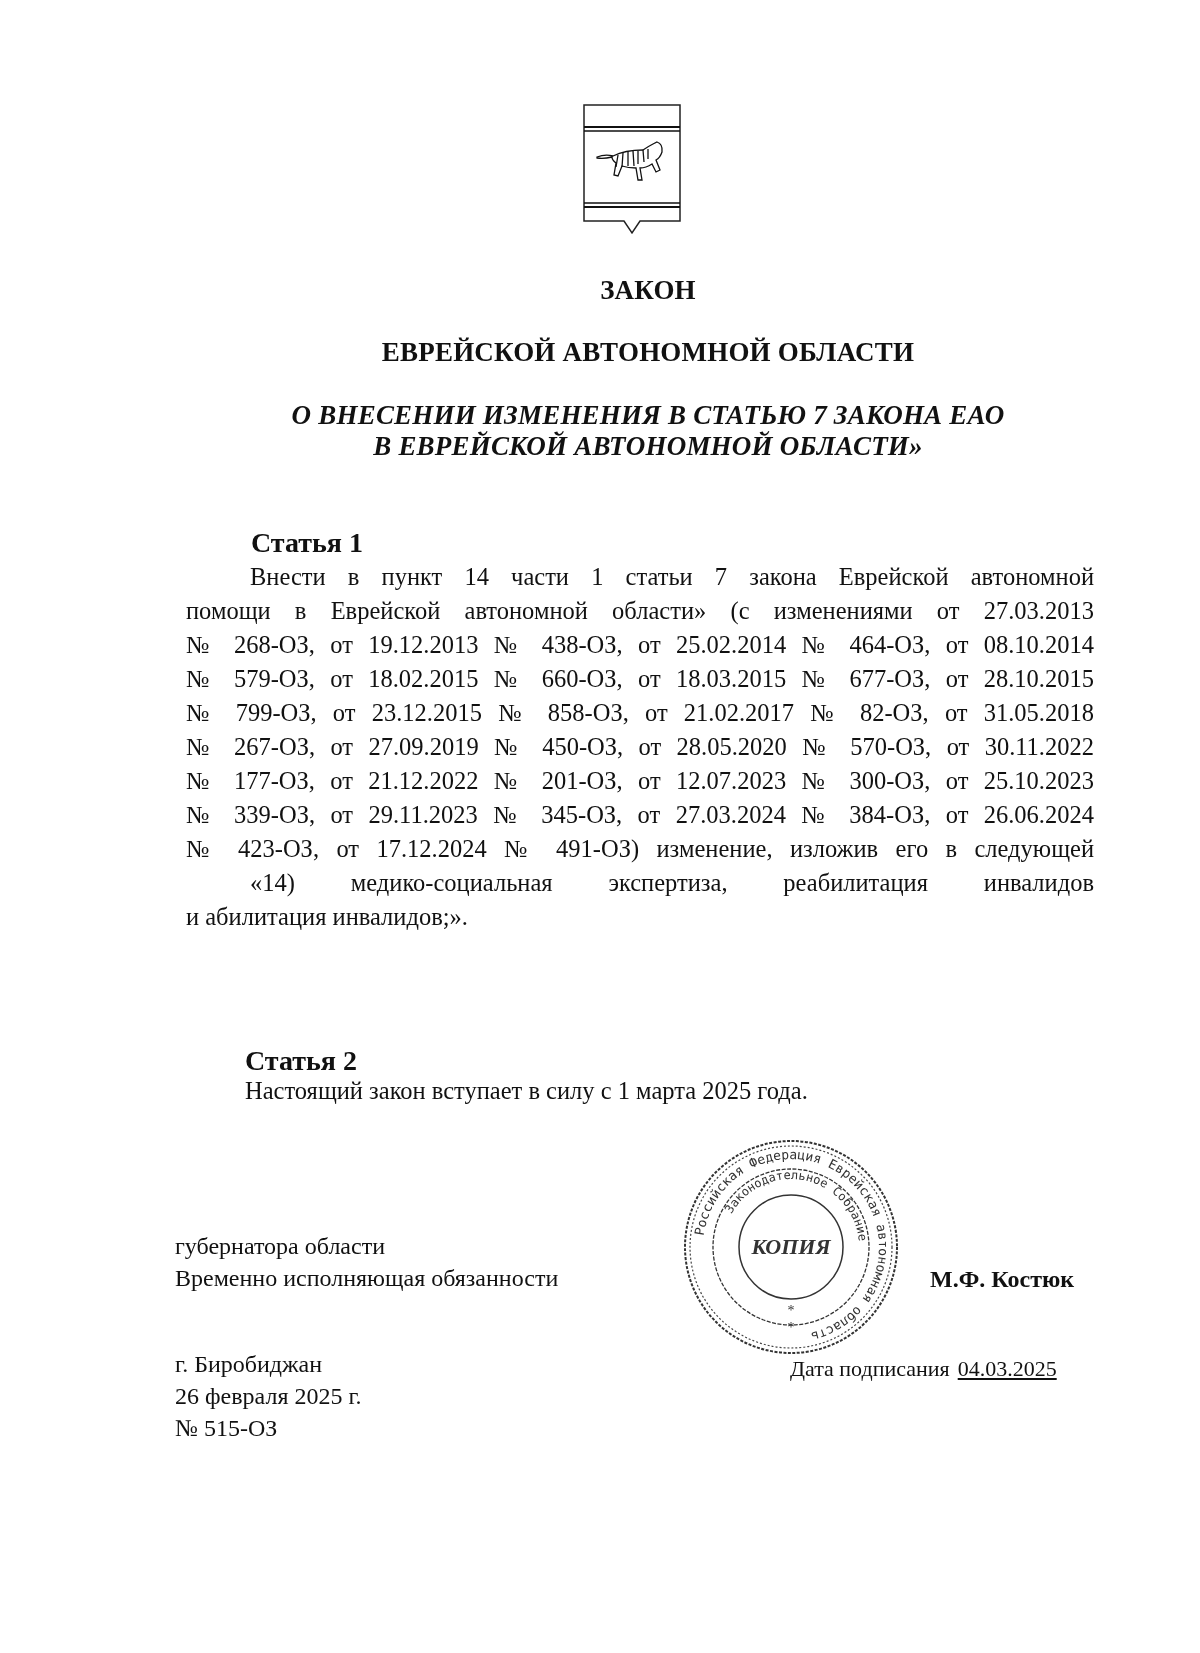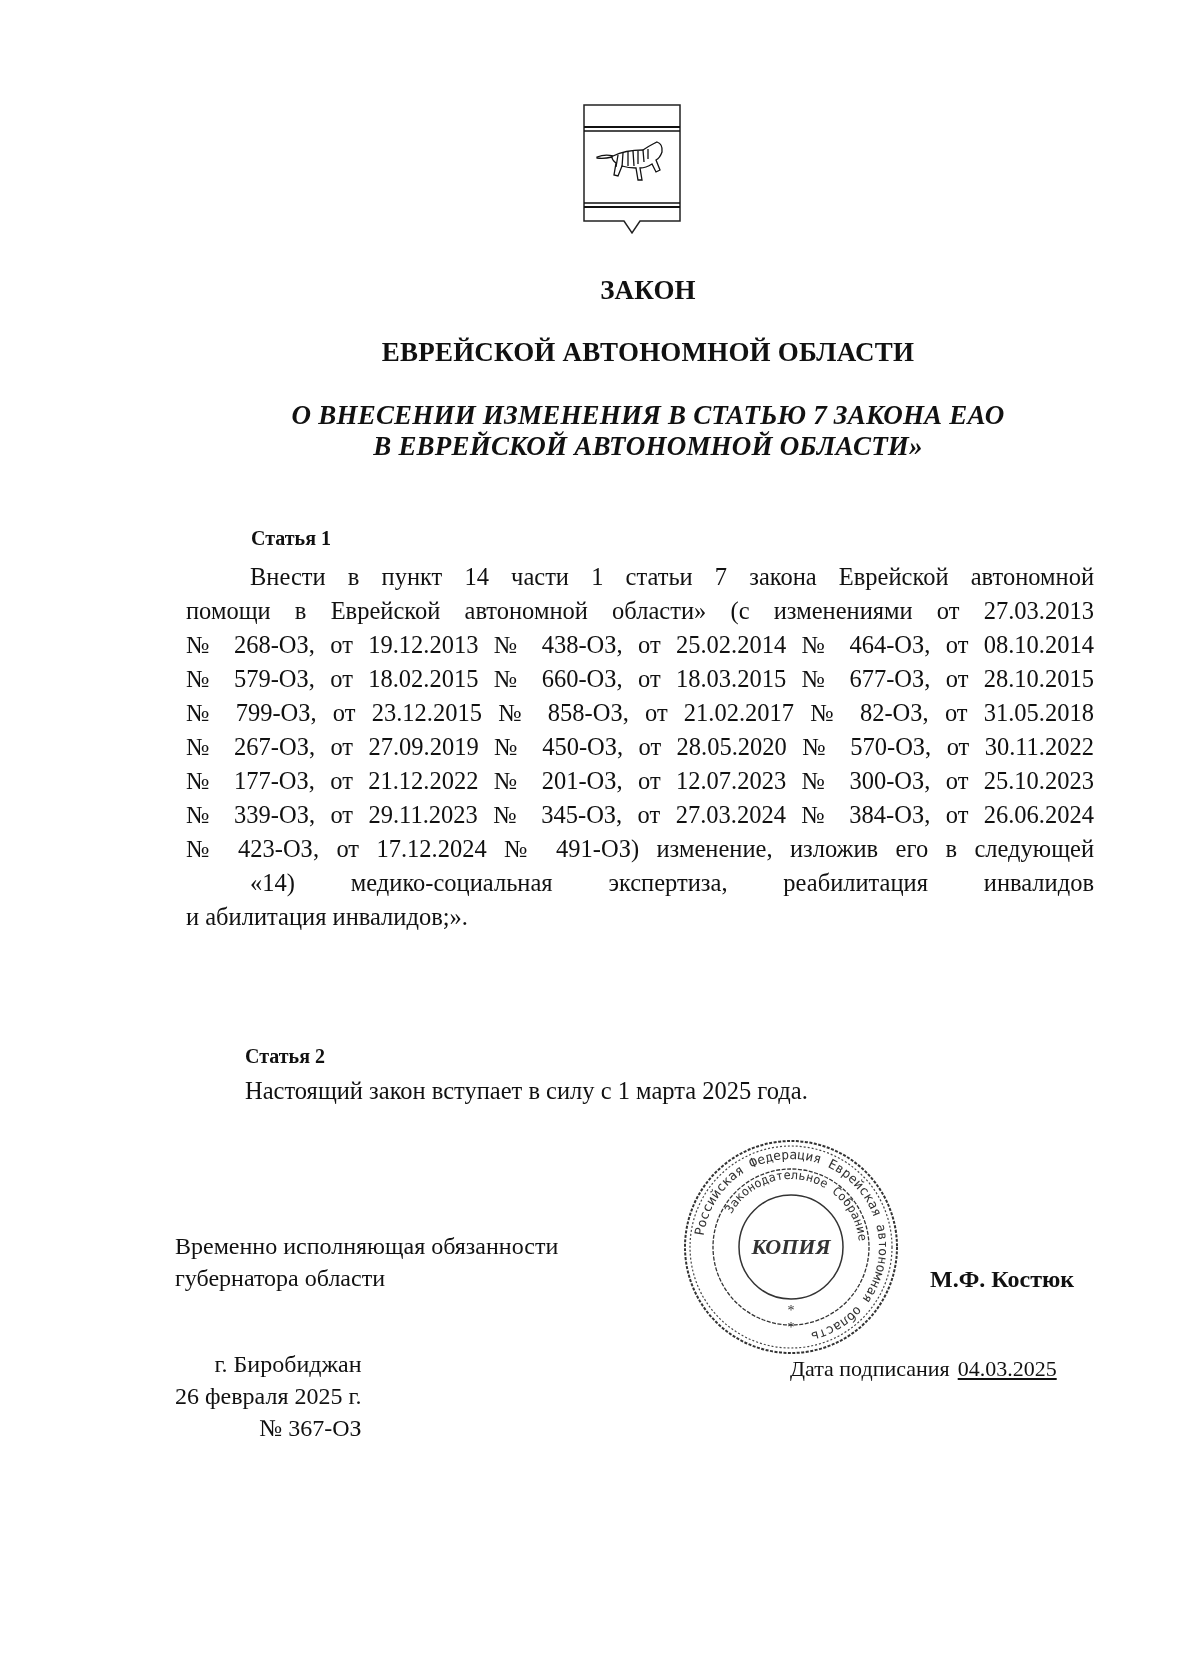--- a/index.html
+++ b/index.html
@@ -4,29 +4,29 @@
 <style>
   html, body { margin: 0; padding: 0; background: #ffffff; }
   body { width: 1200px; height: 1653px; position: relative; overflow: hidden;
          font-family: "Liberation Serif", "DejaVu Serif", serif; color: #111; }
   .abs { position: absolute; }
   .emblem { left: 582px; top: 103px; width: 100px; height: 137px; }
   .title { left: 0; width: 1200px; text-align: center; font-weight: bold; font-size: 27px; letter-spacing: 0.2px; padding-left: 48px; }
   .t1 { top: 275px; }
   .t2 { top: 337px; }
   .t3 { top: 400px; line-height: 31px; font-style: italic; }
-  .heading { font-weight: bold; font-size: 20px; }
+  .heading { font-weight: bold; font-size: 28px; }
   .body-text { font-size: 24.5px; line-height: 34px; text-align: justify; }
   .line { display: block; text-align: justify; text-align-last: justify; white-space: nowrap; }
   .line.last { text-align-last: left; }
   .para { left: 186px; width: 908px; }
   .indent { padding-left: 64px; }
   .sig-left { left: 175px; top: 1230px; font-size: 24px; line-height: 32px; }
   .sig-right { left: 930px; top: 1266px; font-size: 24px; font-weight: bold; }
-  .place { left: 175px; top: 1348px; font-size: 24px; line-height: 32px; text-align: right; }
+  .place { left: 175px; top: 1348px; font-size: 24px; line-height: 32px; }
   .sign-date { left: 790px; top: 1356px; font-size: 22px; }
   .sign-date .val { text-decoration: underline; margin-left: 8px; }
   .stamp { left: 681px; top: 1137px; width: 220px; height: 220px; }
 </style>
 </head>
 <body>
 
 <div class="abs emblem">
   <svg width="100" height="137" viewBox="0 0 100 137">
     <path d="M2 2 H98 V118 H58 L50 130 L42 118 H2 Z" fill="none" stroke="#222" stroke-width="1.5"></path>
@@ -82,25 +82,25 @@
     <text font-family="DejaVu Sans Mono, monospace" font-size="12" fill="#333">
       <textPath href="#innerArc" startOffset="8%">Законодательное Собрание</textPath>
     </text>
     <text x="110" y="117" text-anchor="middle" font-family="Liberation Serif, serif" font-style="italic" font-weight="bold" font-size="22" fill="#333">КОПИЯ</text>
     <text x="110" y="178" text-anchor="middle" font-size="14" fill="#333">*</text>
     <text x="110" y="195" text-anchor="middle" font-size="14" fill="#333">*</text>
   </svg>
 </div>
 
 <div class="abs sig-left">
+  <div>губернатора области</div>
   <div>Временно исполняющая обязанности</div>
-  <div>губернатора области</div>
 </div>
 <div class="abs sig-right">М.Ф. Костюк</div>
 
 <div class="abs place">
   <div>г. Биробиджан</div>
   <div>26 февраля 2025 г.</div>
-  <div>№ 367-ОЗ</div>
+  <div>№ 515-ОЗ</div>
 </div>
 <div class="abs sign-date">
   <span>Дата подписания</span><span class="val">04.03.2025</span>
 </div>
 
 </body></html>

